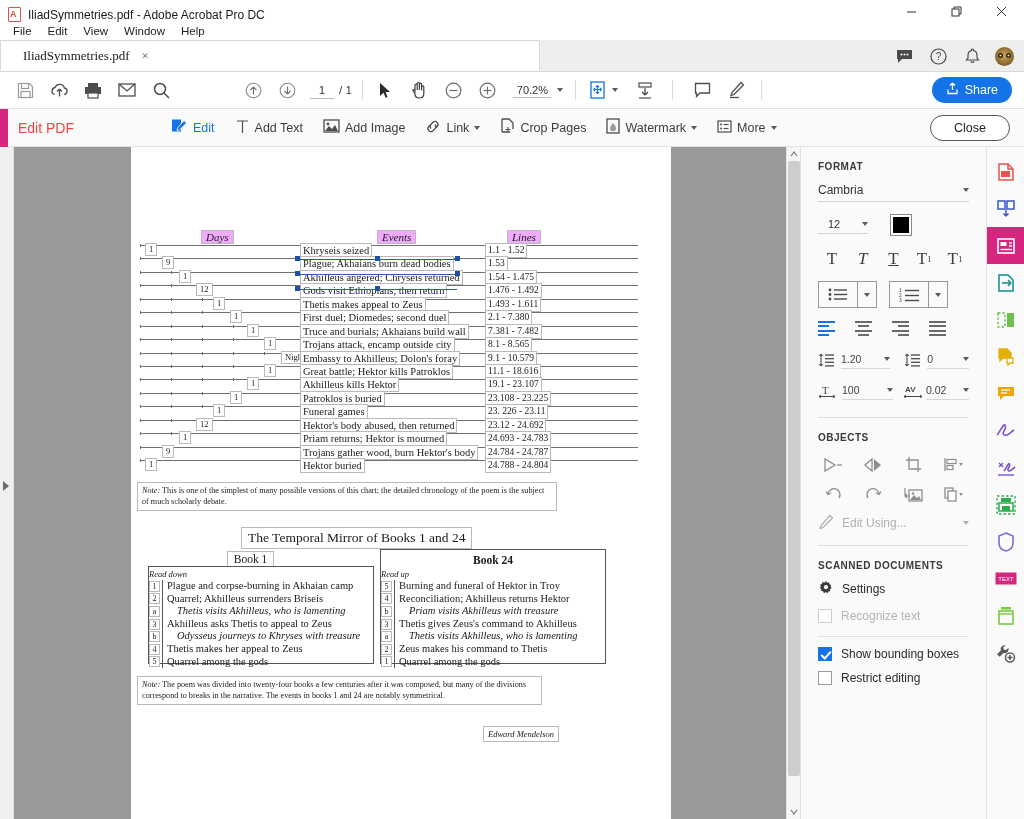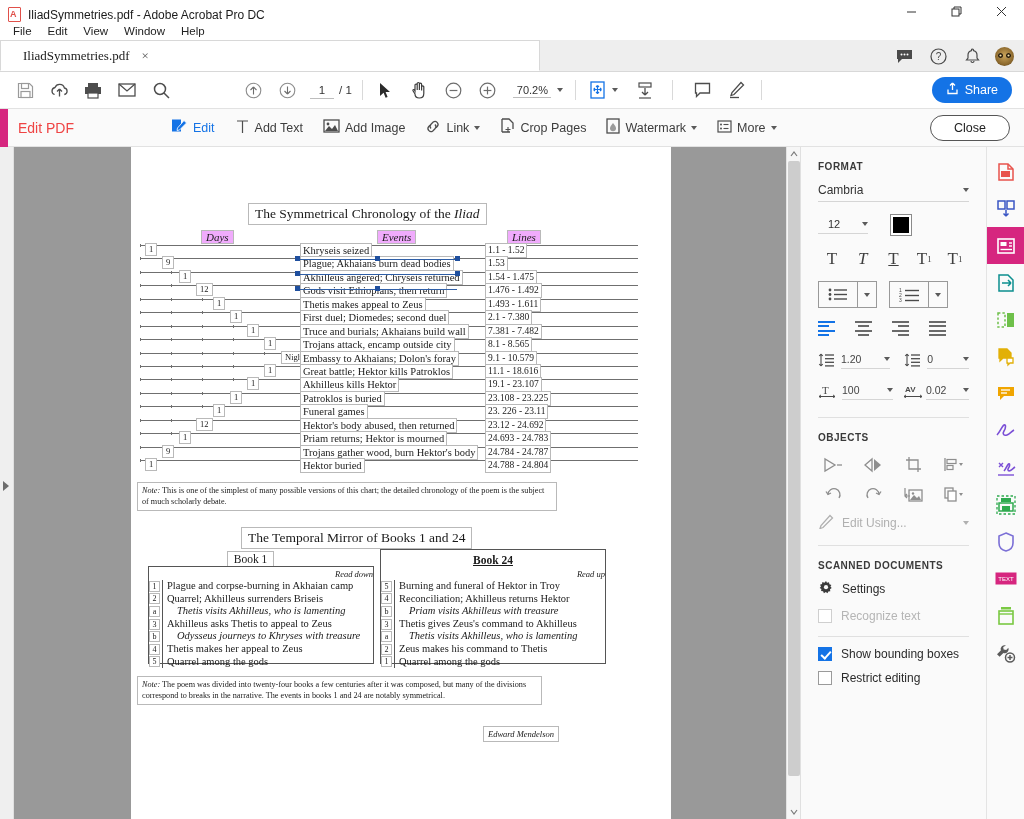--- a/index.html
+++ b/index.html
@@ -96,21 +96,21 @@
   .crow .event { position:absolute; left:161px; top:-1px; height:13px; font-size:10.5px; line-height:13px;
                  padding:0 2px; background:#fff; white-space:nowrap; }
   .crow .lines { position:absolute; left:346px; top:-1px; height:13px; font-size:9.5px; line-height:13px;
                  padding:0 2px; background:#fff; white-space:nowrap; }
 
   .note { position:absolute; font-size:8.2px; line-height:10.5px; padding:3px 4px; background:#fff;
           font-family:"Liberation Serif", serif; }
   .note b { font-style:italic; font-weight:normal; }
   .bookhdr { position:absolute; font-size:11.5px; text-align:center; background:#fff; padding:1px 5px; }
   .mirrorbox { position:absolute; border:1px solid #555; background:#fff; }
-  .readlabel { text-align:right; font-style:italic; font-size:8.5px; padding:2px 0 1px; }
+  .readlabel { text-align:left; font-style:italic; font-size:8.5px; padding:2px 0 1px; }
   .mrow { position:relative; display:flex; align-items:center; height:12.6px; }
   .mnum { position:absolute; left:-14px; width:11px; text-align:center; font-size:8px; border:1px solid #b9b9b9;
           background:#fff; height:11px; line-height:10px; }
   .mtext { font-size:10.5px; line-height:12.6px; padding-left:4px; white-space:nowrap; }
   .mtext.sub { font-style:italic; padding-left:14px; }
   .vline { position:absolute; left:0px; top:0; bottom:0; width:1px; background:#555; }
   .sig { position:absolute; font-family:"Liberation Serif", serif; font-style:italic; font-size:8.5px;
          padding:2px 4px; background:#fff; }
 
   
@@ -459,23 +459,20 @@
       <div class="navarrow"></div>
     </div>
 
     <div class="docarea">
       <div class="gray-left"></div>
       <div class="gray-right"></div>
 
       <div class="page">
         <div class="doc">
 
-          <div class="doc-title bb" style="left:118px; top:57px;">
-            <span>The Symmetrical Chronology of the </span><i>Iliad</i>
-          </div>
 
           <div class="chron">
             <div class="chron-hdr">
               <div class="hlabel bb" style="left:62px;">Days</div>
               <div class="hlabel bb" style="left:238px;">Events</div>
               <div class="hlabel bb" style="left:368px;">Lines</div>
             </div>
             <div id="chron-rows">
                 <div class="crow">
                   <div class="rule"></div>
@@ -530,21 +527,21 @@
                   <div class="rule"></div>
                   <div class="ticks" style="left: 0px; right: 363px;"></div>
                   <div class="daynum bb" style="left: 125px;">1</div>
                   <div class="event bb">Trojans attack, encamp outside city</div>
                   <div class="lines bb">8.1 - 8.565</div>
                 </div>
                 <div class="crow">
                   <div class="rule"></div>
                   <div class="ticks" style="left: 0px; right: 346px;"></div>
                   <div class="daynum bb" style="left: 142px;">Night</div>
-                  <div class="event bb">Embassy to Akhaians; Dolon's foray</div>
+                  <div class="event bb">Embassy to Akhilleus; Dolon's foray</div>
                   <div class="lines bb">9.1 - 10.579</div>
                 </div>
                 <div class="crow">
                   <div class="rule"></div>
                   <div class="ticks" style="left: 0px; right: 363px;"></div>
                   <div class="daynum bb" style="left: 125px;">1</div>
                   <div class="event bb">Great battle; Hektor kills Patroklos</div>
                   <div class="lines bb">11.1 - 18.616</div>
                 </div>
                 <div class="crow">
@@ -650,21 +647,21 @@
                   </div>
                   <div class="mrow">
                     <div class="mnum">5</div>
                     <div class="mtext">Quarrel among the gods</div>
                   </div>
                 </div>
             </div>
           </div>
 
           <div class="mirrorbox" style="left:249px; top:402px; width:226px; height:115px;">
-            <div class="bookhdr" style="position:static; font-weight:bold; padding-top:4px;text-decoration:underline;">Book 24</div>
+            <div class="bookhdr" style="position:static; font-weight:bold; padding-top:4px;">Book 24</div>
             <div class="readlabel">Read up</div>
             <div style="position:relative; padding-left:14px;">
               <div class="vline" style="left:13px"></div>
               <div id="book24-rows">
                   <div class="mrow">
                     <div class="mnum">5</div>
                     <div class="mtext">Burning and funeral of Hektor in Troy</div>
                   </div>
                   <div class="mrow">
                     <div class="mnum">4</div>

